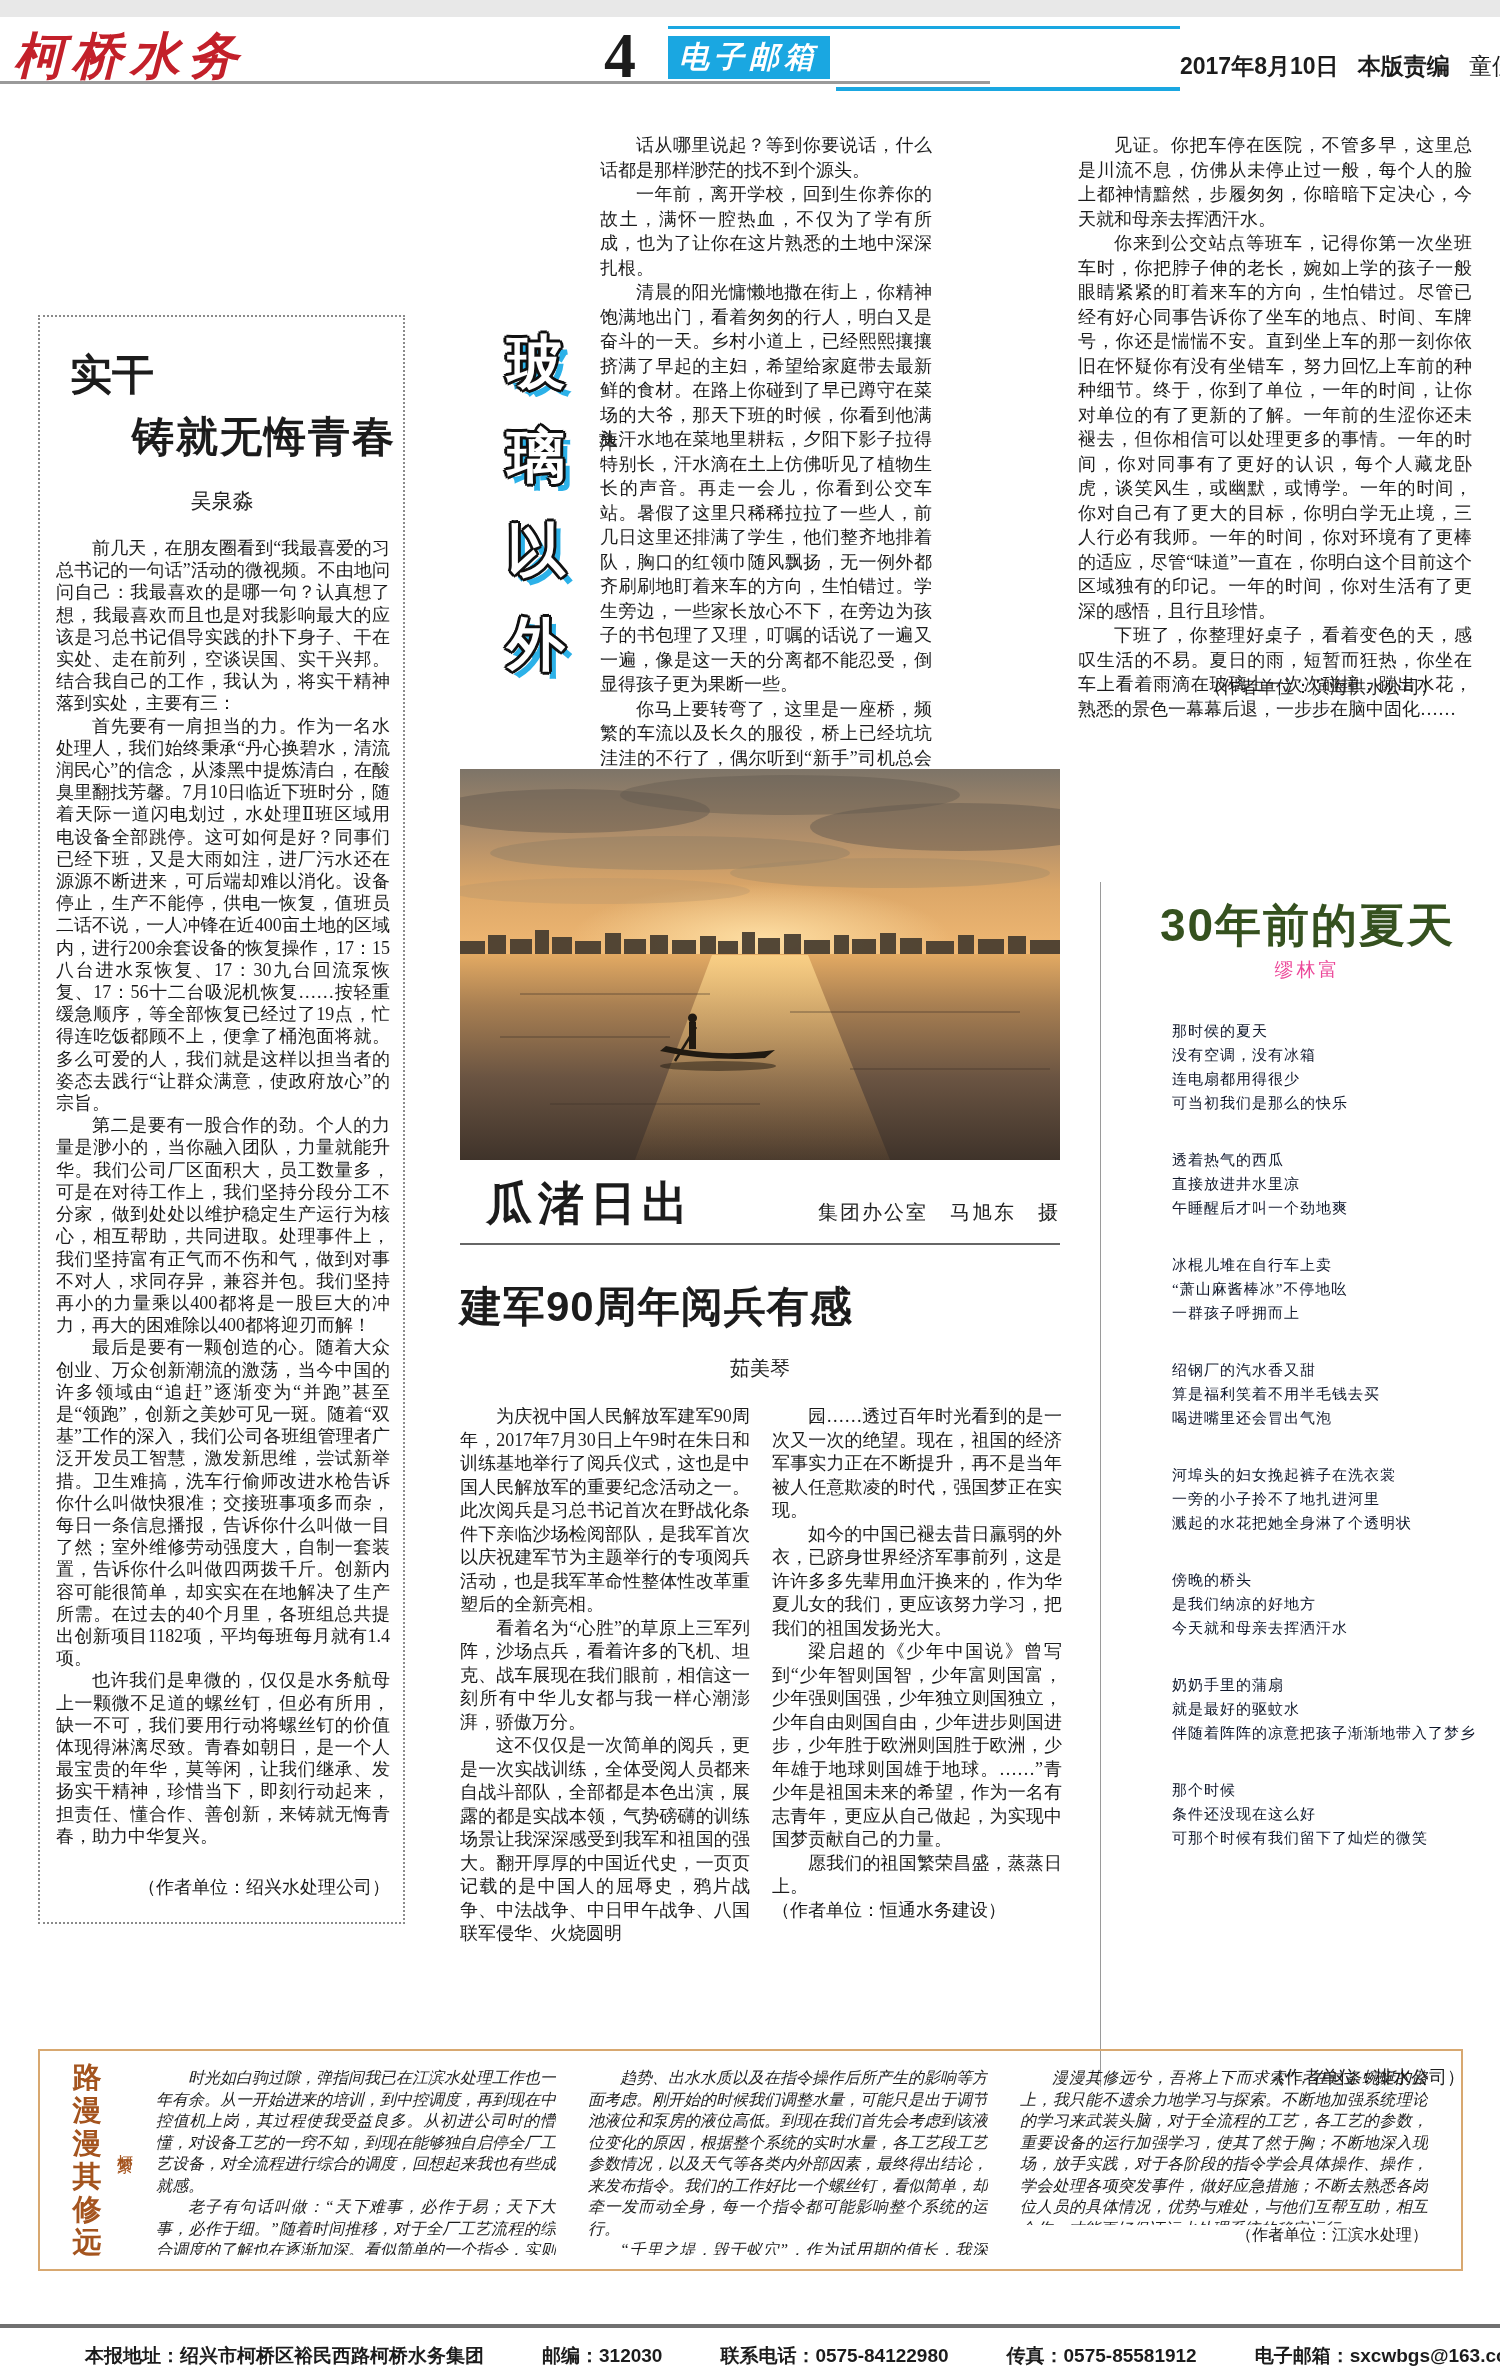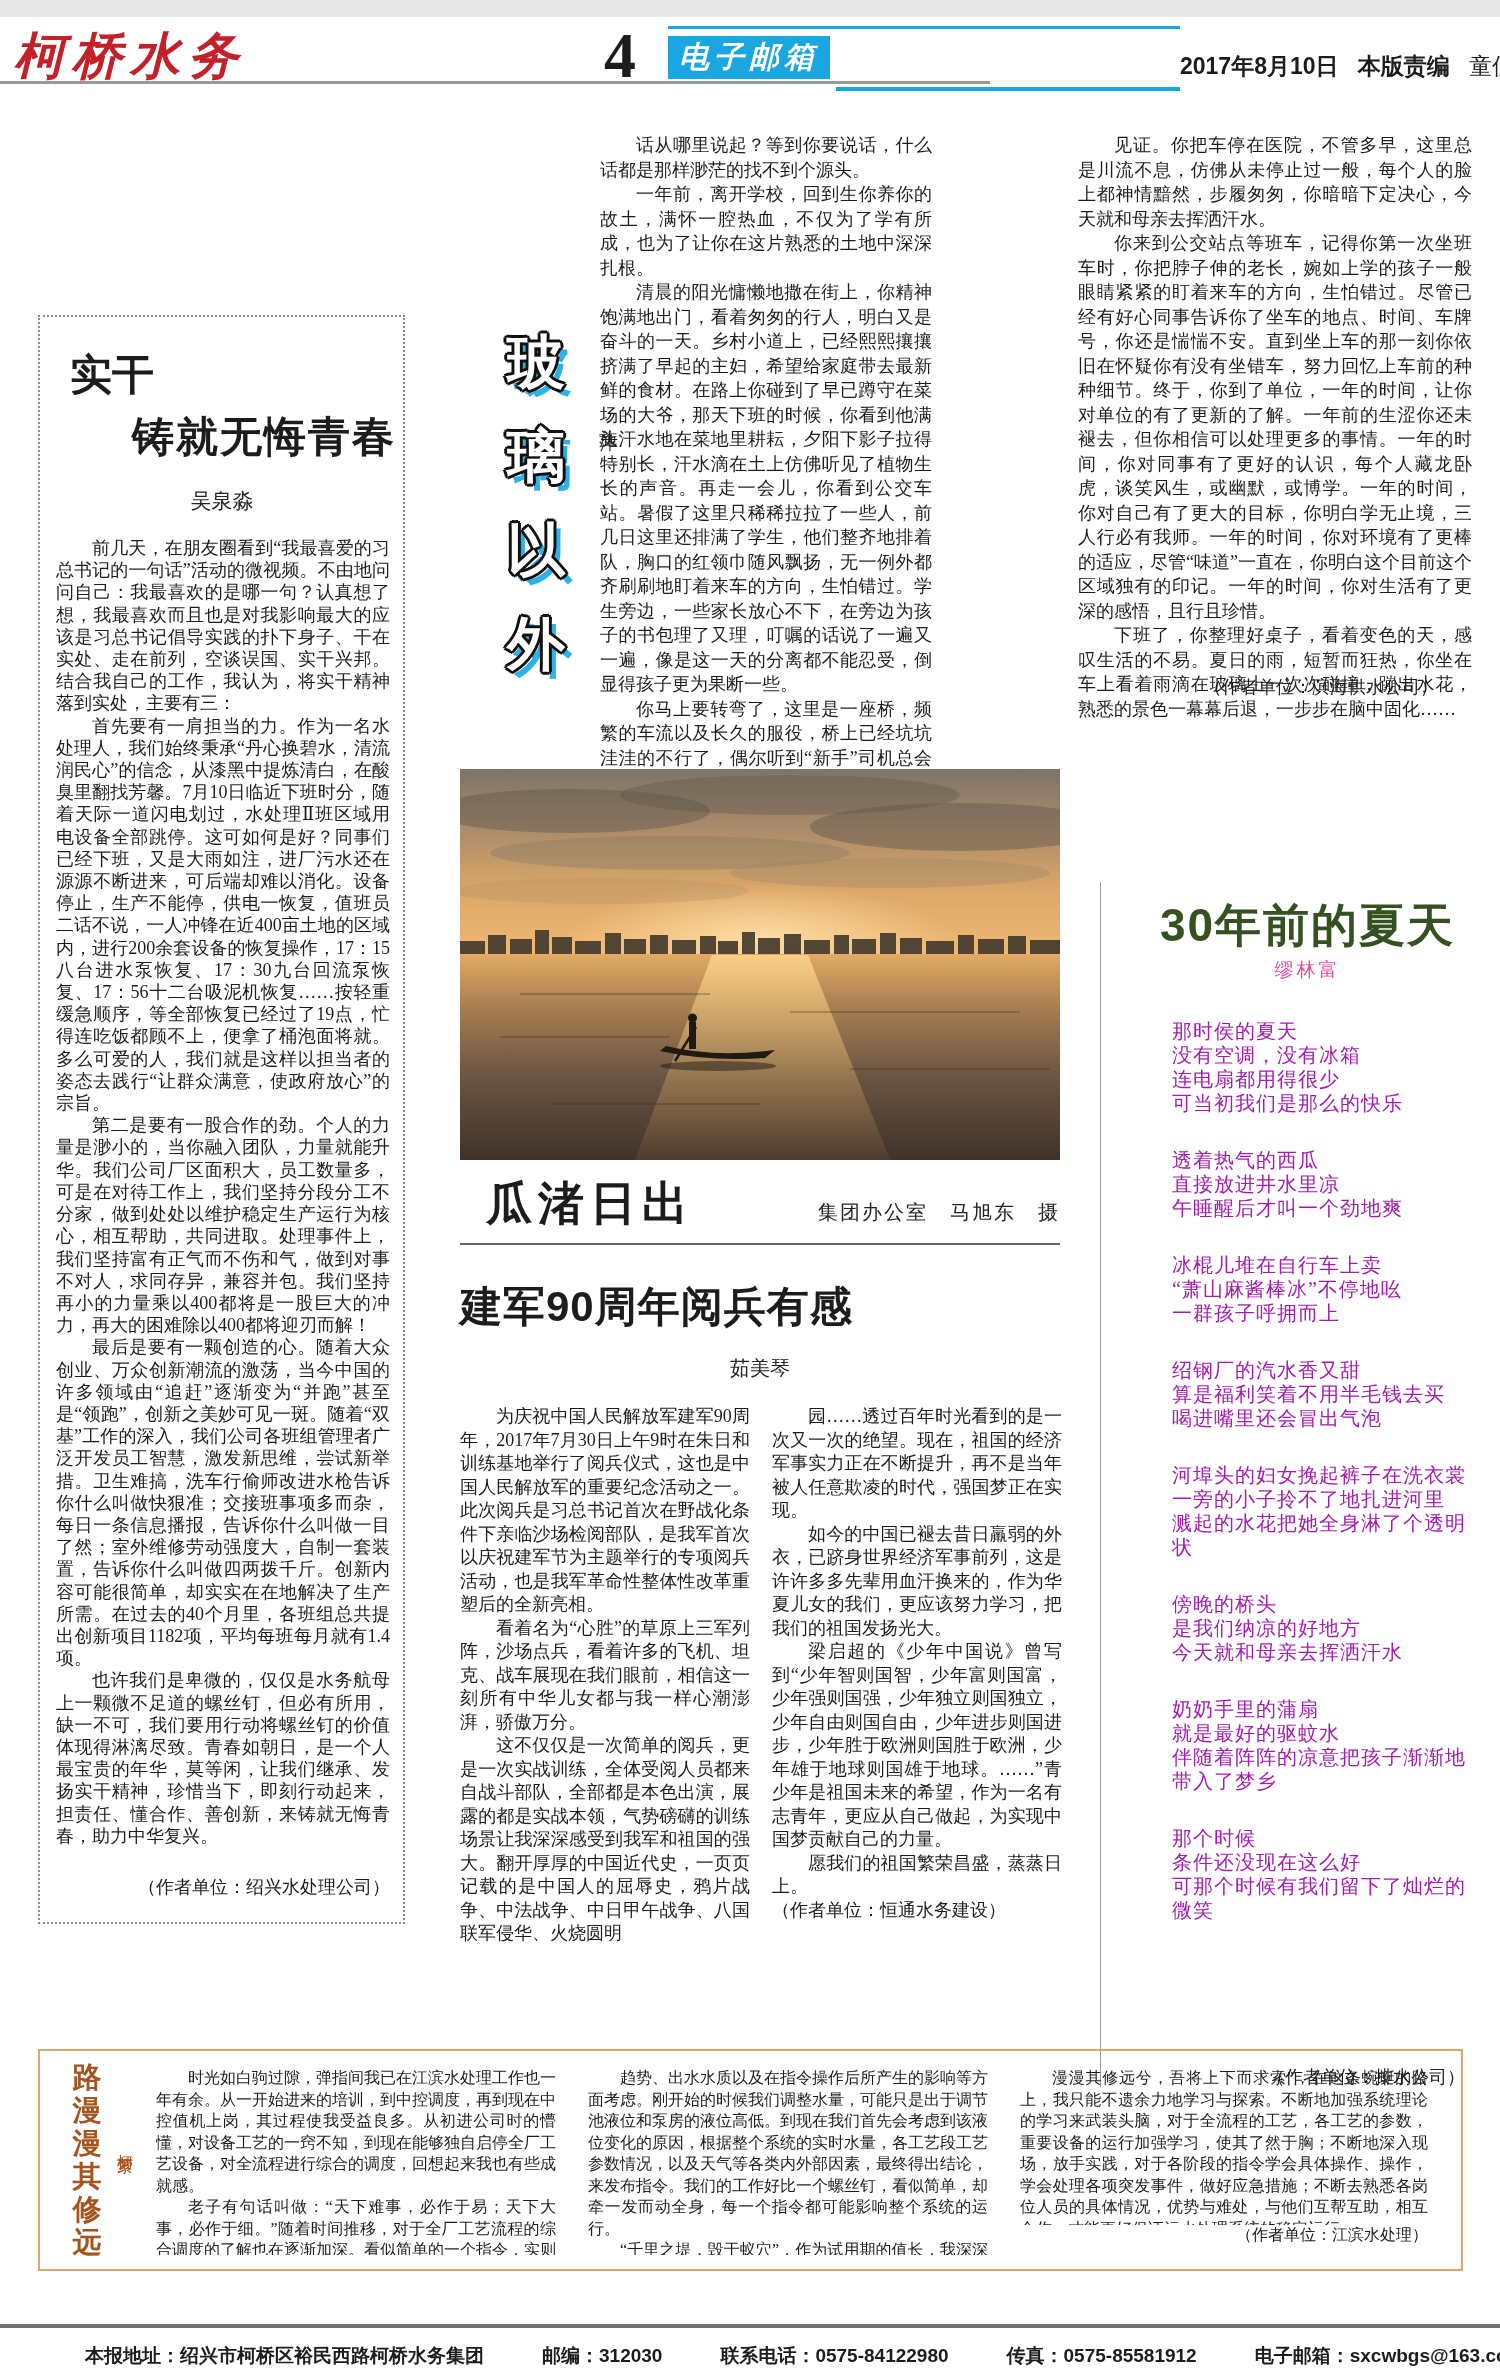--- a/index.html
+++ b/index.html
@@ -52,30 +52,30 @@
   .acol p{font-size:18px;line-height:23.5px;}
   .acol1{left:460px;} .acol2{left:772px;}
   .a-credit{text-align:right;text-indent:0 !important;}
   
   .pdivider{left:1100px;top:865px;width:1px;height:1205px;background:#9a9a9a;}
   .ptitle{left:1135px;top:878px;width:345px;text-align:center;font-size:46px;font-weight:bold;
           font-family:"Liberation Sans",sans-serif;color:#35511f;letter-spacing:2px;}
   .p-au{left:1135px;top:940px;width:345px;text-align:center;font-size:19px;letter-spacing:3px;color:#ec4899;}
   .pbody{left:1172px;top:1002px;width:308px;}
   .stanza{margin-bottom:33px;}
-  .pline{font-size:20px;line-height:24px;color:#a21caf;letter-spacing:1px;}
+  .pline{font-size:15px;line-height:24px;color:#0f172a;letter-spacing:1px;}
   .p-credit{left:1135px;top:2048px;width:330px;text-align:right;font-size:18px;}
   
   .botbox{left:38px;top:2032px;width:1425px;height:222px;border:2px solid #d8a870;box-sizing:border-box;}
   .btitle{left:64px;top:2044px;width:46px;}
   .bchar{font-size:29px;font-weight:bold;color:#a4541e;text-align:center;height:33px;line-height:33px;
          font-family:"Liberation Serif",serif;}
   .b-au{left:114px;top:2124px;font-size:16px;color:#a4541e;letter-spacing:2px;}
   .bcol{top:2050px;width:400px;height:188px;overflow:hidden;}
-  .bcol p{font-size:16px;line-height:21.5px;}
+  .bcol p{font-size:16px;line-height:21.5px;font-style:italic;}
   .bcol1{left:156px;} .bcol2{left:588px;} .bcol3{left:1020px;width:408px;}
   .b-credit{left:1020px;top:2208px;width:408px;text-align:right;font-size:16px;background:#fff;}
   
   .footrule{left:0;top:2307px;width:1500px;height:4px;background:#707070;}
   .footer{left:85px;top:2326px;width:1395px;display:flex;justify-content:flex-start;gap:58px;
           font-size:19px;font-weight:bold;font-family:"Liberation Sans",sans-serif;white-space:nowrap;}
 </style>
 </head>
 <body>
 

